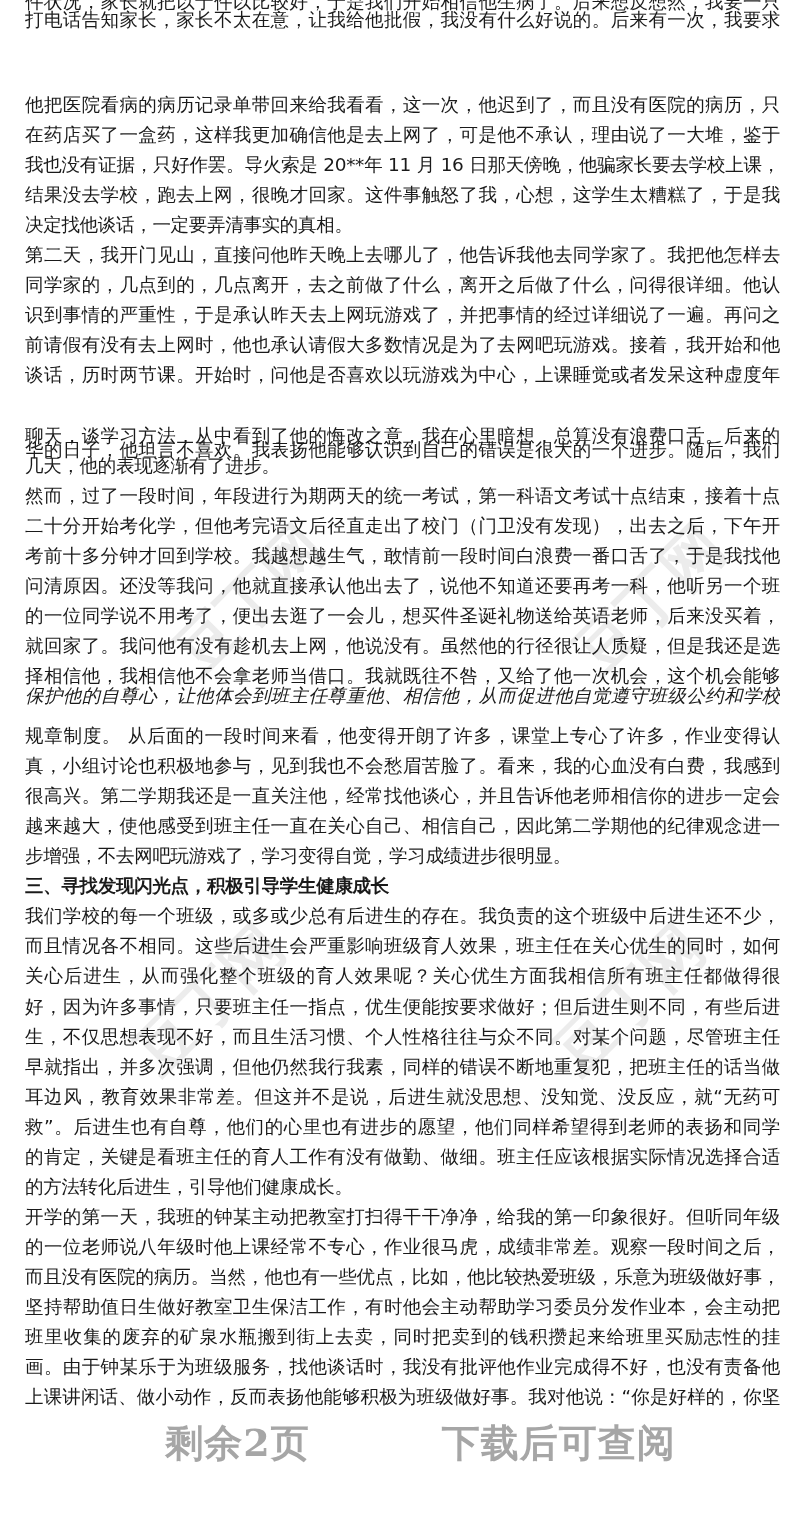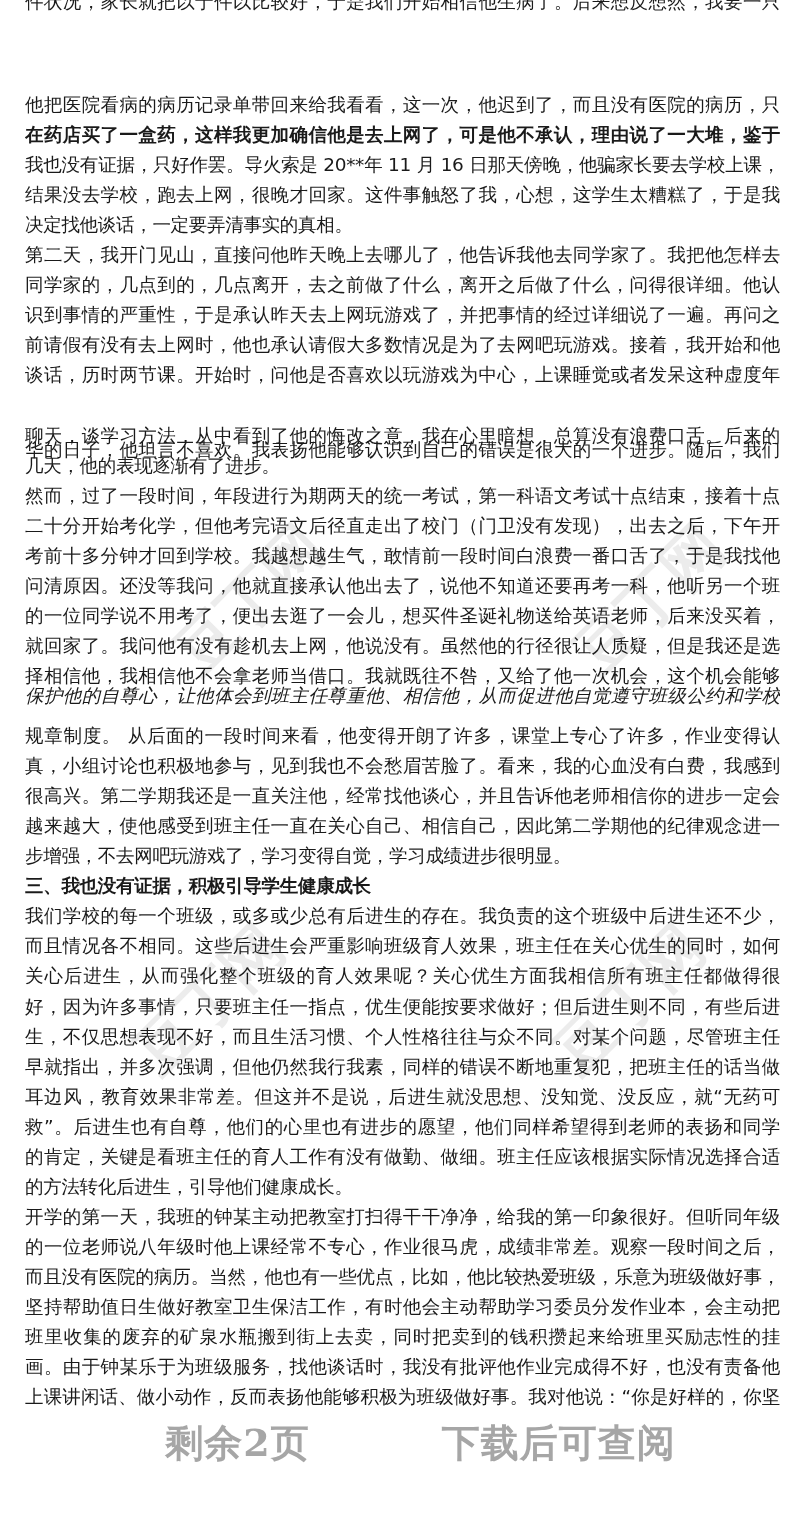--- a/index.html
+++ b/index.html
@@ -33,24 +33,25 @@
 <body>
 
 <div class="page">
 
   <div class="watermark" style="left:160px;top:560px;">豆丁网</div>
   <div class="watermark" style="left:560px;top:560px;">豆丁网</div>
   <div class="watermark" style="left:120px;top:960px;">豆丁网</div>
   <div class="watermark" style="left:540px;top:960px;">豆丁网</div>
 
   <div class="line" style="top:-13px;">件状况，家长就把以于件以比较好，于是我们开始相信他生病了。后来想反想然，我要一只</div>
+  <div class="line" style="top:5px;">打电话告知家长，家长不太在意，让我给他批假，我没有什么好说的。后来有一次，我要求</div>
 
   <div id="body-lines">
       <div class="line" style="top: 90px;">他把医院看病的病历记录单带回来给我看看，这一次，他迟到了，而且没有医院的病历，只</div>
-      <div class="line" style="top: 120.05px; font-weight: bold;">在药店买了一盒药，这样我更加确信他是去上网了，可是他不承认，理由说了一大堆，鉴于</div>
+      <div class="line" style="top: 120.05px;">在药店买了一盒药，这样我更加确信他是去上网了，可是他不承认，理由说了一大堆，鉴于</div>
       <div class="line" style="top: 150.1px;">我也没有证据，只好作罢。导火索是 20**年 11 月 16 日那天傍晚，他骗家长要去学校上课，</div>
       <div class="line" style="top: 180.15px;">结果没去学校，跑去上网，很晚才回家。这件事触怒了我，心想，这学生太糟糕了，于是我</div>
       <div class="line last" style="top: 210.2px;">决定找他谈话，一定要弄清事实的真相。</div>
       <div class="line" style="top: 240.25px;">第二天，我开门见山，直接问他昨天晚上去哪儿了，他告诉我他去同学家了。我把他怎样去</div>
       <div class="line" style="top: 270.3px;">同学家的，几点到的，几点离开，去之前做了什么，离开之后做了什么，问得很详细。他认</div>
       <div class="line" style="top: 300.35px;">识到事情的严重性，于是承认昨天去上网玩游戏了，并把事情的经过详细说了一遍。再问之</div>
       <div class="line" style="top: 330.4px;">前请假有没有去上网时，他也承认请假大多数情况是为了去网吧玩游戏。接着，我开始和他</div>
       <div class="line" style="top: 360.45px;">谈话，历时两节课。开始时，问他是否喜欢以玩游戏为中心，上课睡觉或者发呆这种虚度年</div>
       <div class="line" style="top: 390.5px; margin-top: 44px;">华的日子，他坦言不喜欢。我表扬他能够认识到自己的错误是很大的一个进步。随后，我们</div>
       <div class="line" style="top: 420.55px;">聊天，谈学习方法，从中看到了他的悔改之意，我在心里暗想，总算没有浪费口舌。后来的</div>
@@ -61,21 +62,21 @@
       <div class="line" style="top: 570.8px;">问清原因。还没等我问，他就直接承认他出去了，说他不知道还要再考一科，他听另一个班</div>
       <div class="line" style="top: 600.85px;">的一位同学说不用考了，便出去逛了一会儿，想买件圣诞礼物送给英语老师，后来没买着，</div>
       <div class="line" style="top: 630.9px;">就回家了。我问他有没有趁机去上网，他说没有。虽然他的行径很让人质疑，但是我还是选</div>
       <div class="line" style="top: 660.95px;">择相信他，我相信他不会拿老师当借口。我就既往不咎，又给了他一次机会，这个机会能够</div>
       <div class="line" style="top: 681px; font-style: italic;">保护他的自尊心，让他体会到班主任尊重他、相信他，从而促进他自觉遵守班级公约和学校</div>
       <div class="line" style="top: 721.05px;">规章制度。 从后面的一段时间来看，他变得开朗了许多，课堂上专心了许多，作业变得认</div>
       <div class="line" style="top: 751.1px;">真，小组讨论也积极地参与，见到我也不会愁眉苦脸了。看来，我的心血没有白费，我感到</div>
       <div class="line" style="top: 781.15px;">很高兴。第二学期我还是一直关注他，经常找他谈心，并且告诉他老师相信你的进步一定会</div>
       <div class="line" style="top: 811.2px;">越来越大，使他感受到班主任一直在关心自己、相信自己，因此第二学期他的纪律观念进一</div>
       <div class="line last" style="top: 841.25px;">步增强，不去网吧玩游戏了，学习变得自觉，学习成绩进步很明显。</div>
-      <div class="line heading" style="top: 871.3px;">三、我也没有证据，积极引导学生健康成长</div>
+      <div class="line heading" style="top: 871.3px;">三、寻找发现闪光点，积极引导学生健康成长</div>
       <div class="line" style="top: 901.35px;">我们学校的每一个班级，或多或少总有后进生的存在。我负责的这个班级中后进生还不少，</div>
       <div class="line" style="top: 931.4px;">而且情况各不相同。这些后进生会严重影响班级育人效果，班主任在关心优生的同时，如何</div>
       <div class="line" style="top: 961.45px;">关心后进生，从而强化整个班级的育人效果呢？关心优生方面我相信所有班主任都做得很</div>
       <div class="line" style="top: 991.5px;">好，因为许多事情，只要班主任一指点，优生便能按要求做好；但后进生则不同，有些后进</div>
       <div class="line" style="top: 1021.55px;">生，不仅思想表现不好，而且生活习惯、个人性格往往与众不同。对某个问题，尽管班主任</div>
       <div class="line" style="top: 1051.6px;">早就指出，并多次强调，但他仍然我行我素，同样的错误不断地重复犯，把班主任的话当做</div>
       <div class="line" style="top: 1081.65px;">耳边风，教育效果非常差。但这并不是说，后进生就没思想、没知觉、没反应，就“无药可</div>
       <div class="line" style="top: 1111.7px;">救”。后进生也有自尊，他们的心里也有进步的愿望，他们同样希望得到老师的表扬和同学</div>
       <div class="line" style="top: 1141.75px;">的肯定，关键是看班主任的育人工作有没有做勤、做细。班主任应该根据实际情况选择合适</div>
       <div class="line last" style="top: 1171.8px;">的方法转化后进生，引导他们健康成长。</div>

